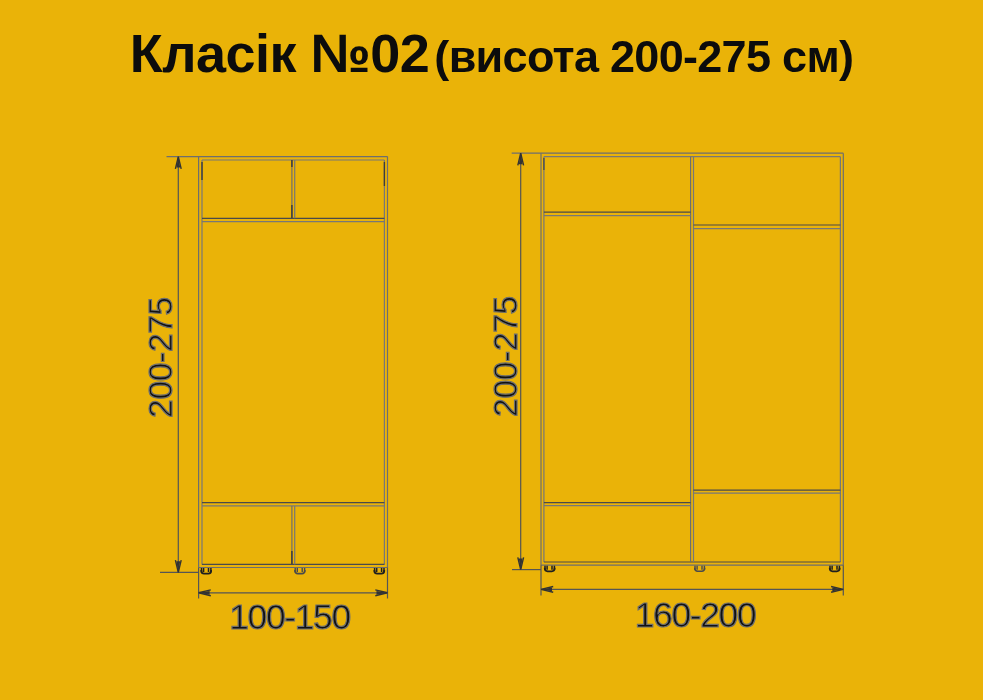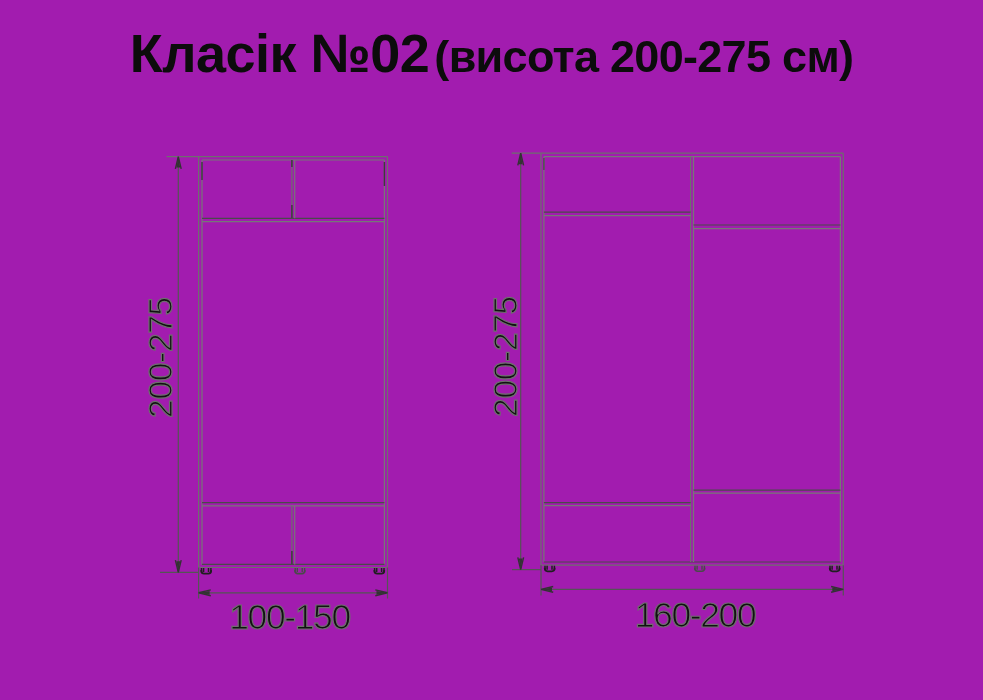--- a/index.html
+++ b/index.html
@@ -1,17 +1,17 @@
 <!DOCTYPE html>
 <html lang="uk"><head>
 <meta charset="utf-8">
 <title>Класік №02</title>
 <style>
   html,body{margin:0;padding:0;background:#ffffff;}
-  .page{position:relative;width:983px;height:700px;background:#a21caf;overflow:hidden;
+  .page{position:relative;width:983px;height:700px;background:#eab308;overflow:hidden;
         font-family:"Liberation Sans", sans-serif;}
   .title{position:absolute;left:0;top:27px;width:983px;text-align:center;
          font-weight:700;color:#0c0c0c;font-size:54px;line-height:52px;
          letter-spacing:-0.5px;white-space:nowrap;}
   .title .sub{font-size:45px;letter-spacing:-0.7px;margin-left:5px;}
   svg text{font-family:"Liberation Sans", sans-serif;fill:#111;}
 </style>
 </head>
 <body>
 <div class="page">

